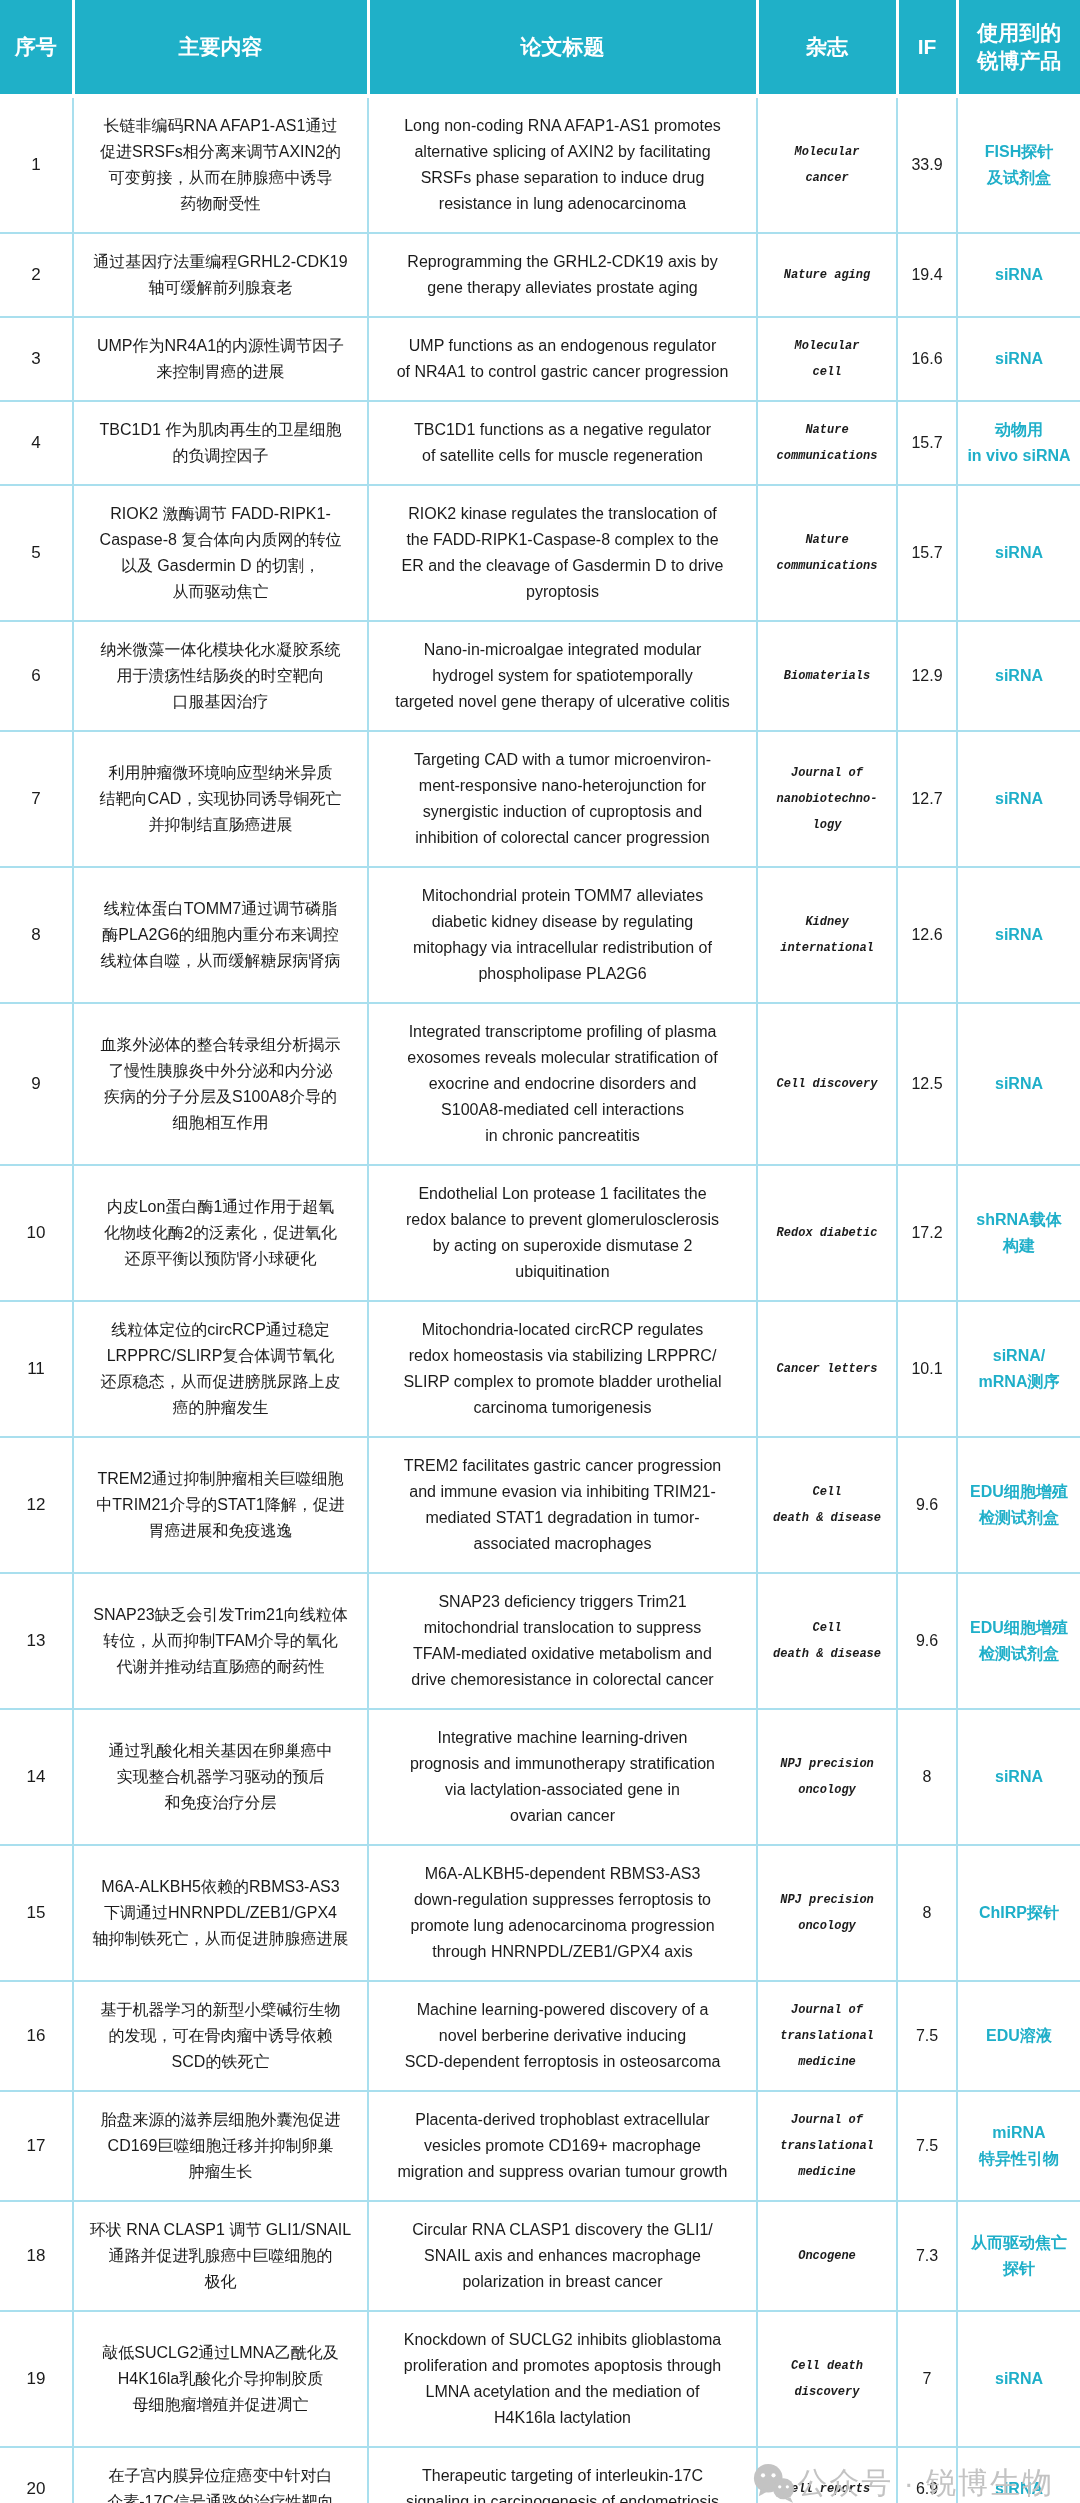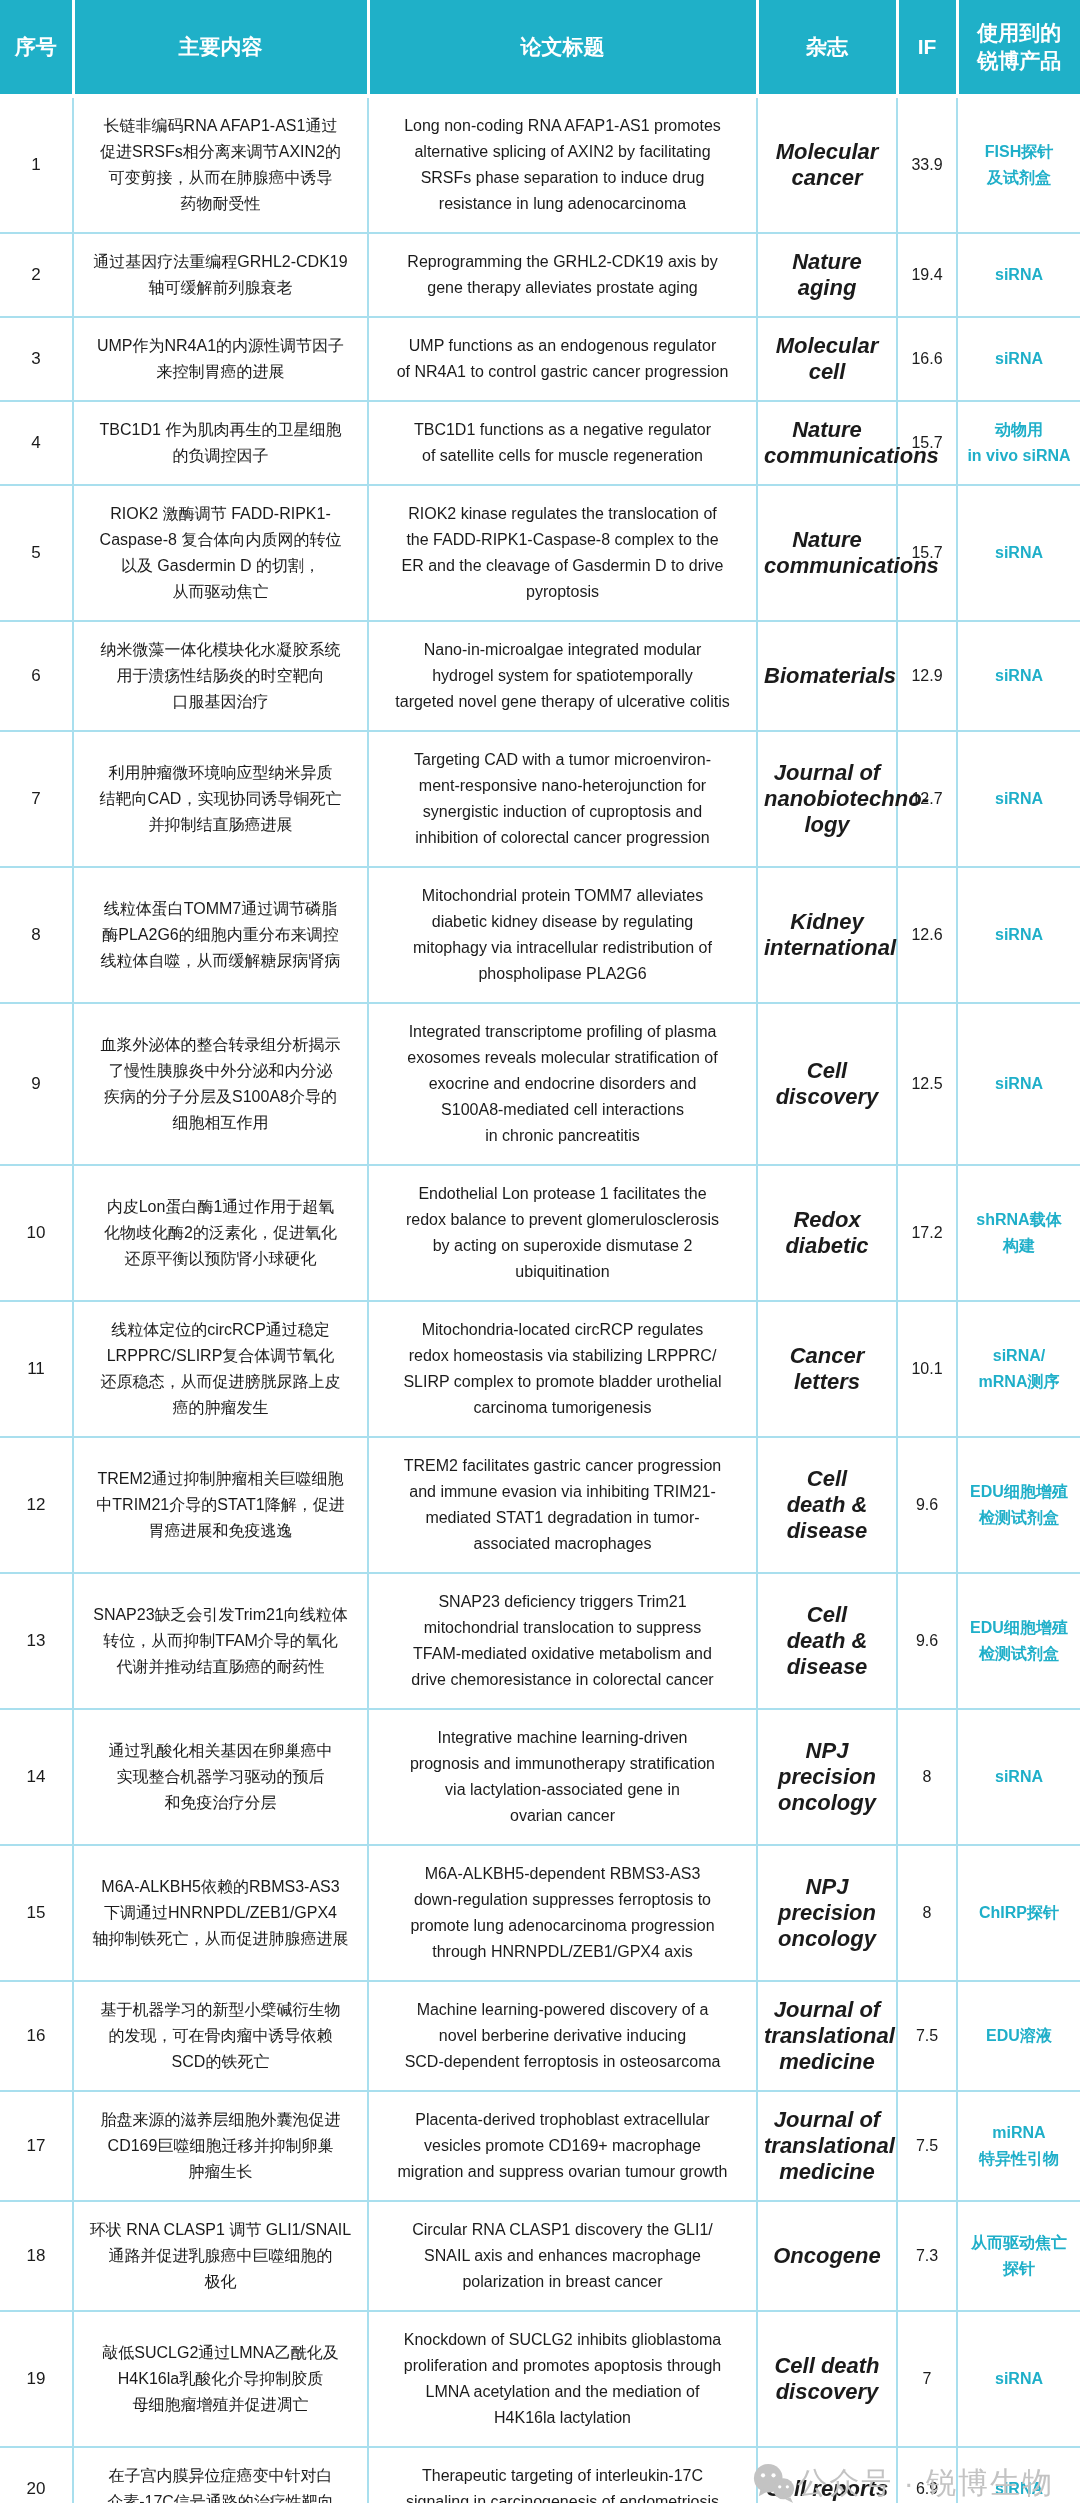--- a/index.html
+++ b/index.html
@@ -45,21 +45,22 @@
     text-align: center;
     vertical-align: middle;
     padding: 15px 6px;
     line-height: 26px;
     white-space: pre-line;
   }
   tbody tr td.cell-no { font-size: 17px; }
   tbody td.cell-journal {
     font-weight: bold;
     font-style: italic;
-    font-size: 22px;
+    font-size: 12px;
+    font-family: Liberation Mono, monospace;
   }
   tbody td.cell-if { font-size: 16px; }
   tbody td.cell-product {
     color: #1FAFC9;
     font-weight: bold;
     font-size: 16px;
   }
   tbody tr td:first-child { border-left: none; }
   tbody tr td:last-child { border-right: none; }
   tbody tr:last-child td { border-bottom: none; }

